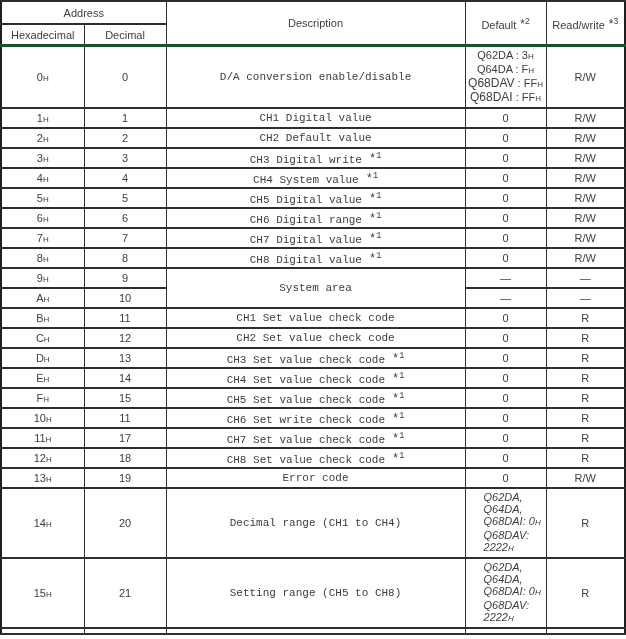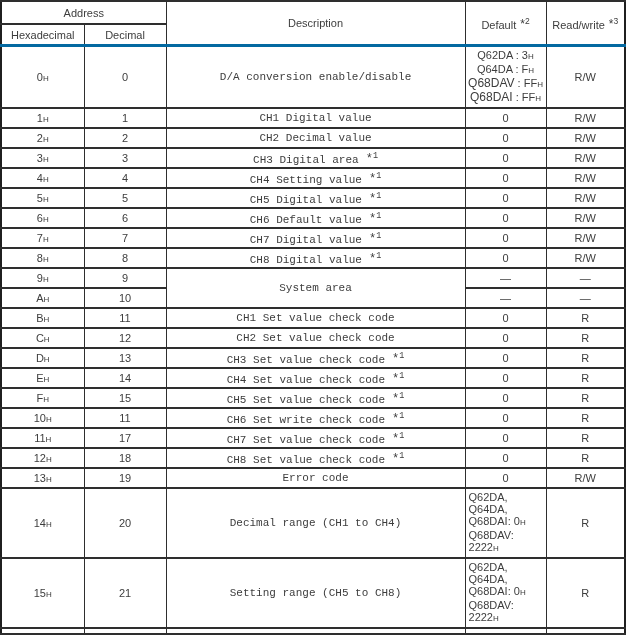--- a/index.html
+++ b/index.html
@@ -24,31 +24,31 @@
     border-bottom-width:2px;
     padding:1px 2px;
     text-align:center;
     vertical-align:middle;
     font-weight:normal;
     overflow:hidden;
   }
   table{border:2px solid #1f1f1f;}
   thead tr.hdr-top th{height:19px;}
   thead tr.hdr-sub th{height:17px;}
-  thead th.thick-bottom, thead tr.hdr-sub th{border-bottom:3px solid #0369a1;}
+  thead th.thick-bottom, thead tr.hdr-sub th{border-bottom:3px solid #14532d;}
   tbody tr{height:20px;}
   tbody tr.tall{height:auto;}
   .sub{font-size:8px;}
   .sup{font-size:8.5px;vertical-align:5px;}
   .ast{font-size:12px;vertical-align:1px;margin-left:7px;}
   .ast2{font-size:12px;vertical-align:1px;margin-left:4px;}
   .lg{font-size:12px;}
   .desc-line{line-height:12px;font-family:Liberation Mono, monospace;}
   .def-line{line-height:12px;}
-  td.def-left{text-align:left;padding-left:3px;}
+  td.def-left{text-align:left;padding-left:18px;font-style:italic;}
   td.def-cell{padding-top:2px;padding-bottom:2px;}
 </style>
 </head>
 <body>
 
 <table>
   <colgroup>
     <col class="c-hex">
       <col class="c-dec">
       <col class="c-desc">
@@ -90,43 +90,43 @@
         </td>
         <td class="def-cell">
           <div class="def-line"><span>0</span></div>
         </td>
         <td><span>R/W</span></td>
       </tr>
       <tr>
         <td><span>2</span><span class="sub">H</span></td>
         <td><span>2</span></td>
         <td>
-          <div class="desc-line"><span>CH2 Decimal value</span></div>
+          <div class="desc-line"><span>CH2 Default value</span></div>
         </td>
         <td class="def-cell">
           <div class="def-line"><span>0</span></div>
         </td>
         <td><span>R/W</span></td>
       </tr>
       <tr>
         <td><span>3</span><span class="sub">H</span></td>
         <td><span>3</span></td>
         <td>
-          <div class="desc-line"><span>CH3 Digital area</span><span class="ast">*</span><span class="sup">1</span></div>
+          <div class="desc-line"><span>CH3 Digital write</span><span class="ast">*</span><span class="sup">1</span></div>
         </td>
         <td class="def-cell">
           <div class="def-line"><span>0</span></div>
         </td>
         <td><span>R/W</span></td>
       </tr>
       <tr>
         <td><span>4</span><span class="sub">H</span></td>
         <td><span>4</span></td>
         <td>
-          <div class="desc-line"><span>CH4 Setting value</span><span class="ast">*</span><span class="sup">1</span></div>
+          <div class="desc-line"><span>CH4 System value</span><span class="ast">*</span><span class="sup">1</span></div>
         </td>
         <td class="def-cell">
           <div class="def-line"><span>0</span></div>
         </td>
         <td><span>R/W</span></td>
       </tr>
       <tr>
         <td><span>5</span><span class="sub">H</span></td>
         <td><span>5</span></td>
         <td>
@@ -134,21 +134,21 @@
         </td>
         <td class="def-cell">
           <div class="def-line"><span>0</span></div>
         </td>
         <td><span>R/W</span></td>
       </tr>
       <tr>
         <td><span>6</span><span class="sub">H</span></td>
         <td><span>6</span></td>
         <td>
-          <div class="desc-line"><span>CH6 Default value</span><span class="ast">*</span><span class="sup">1</span></div>
+          <div class="desc-line"><span>CH6 Digital range</span><span class="ast">*</span><span class="sup">1</span></div>
         </td>
         <td class="def-cell">
           <div class="def-line"><span>0</span></div>
         </td>
         <td><span>R/W</span></td>
       </tr>
       <tr>
         <td><span>7</span><span class="sub">H</span></td>
         <td><span>7</span></td>
         <td>

